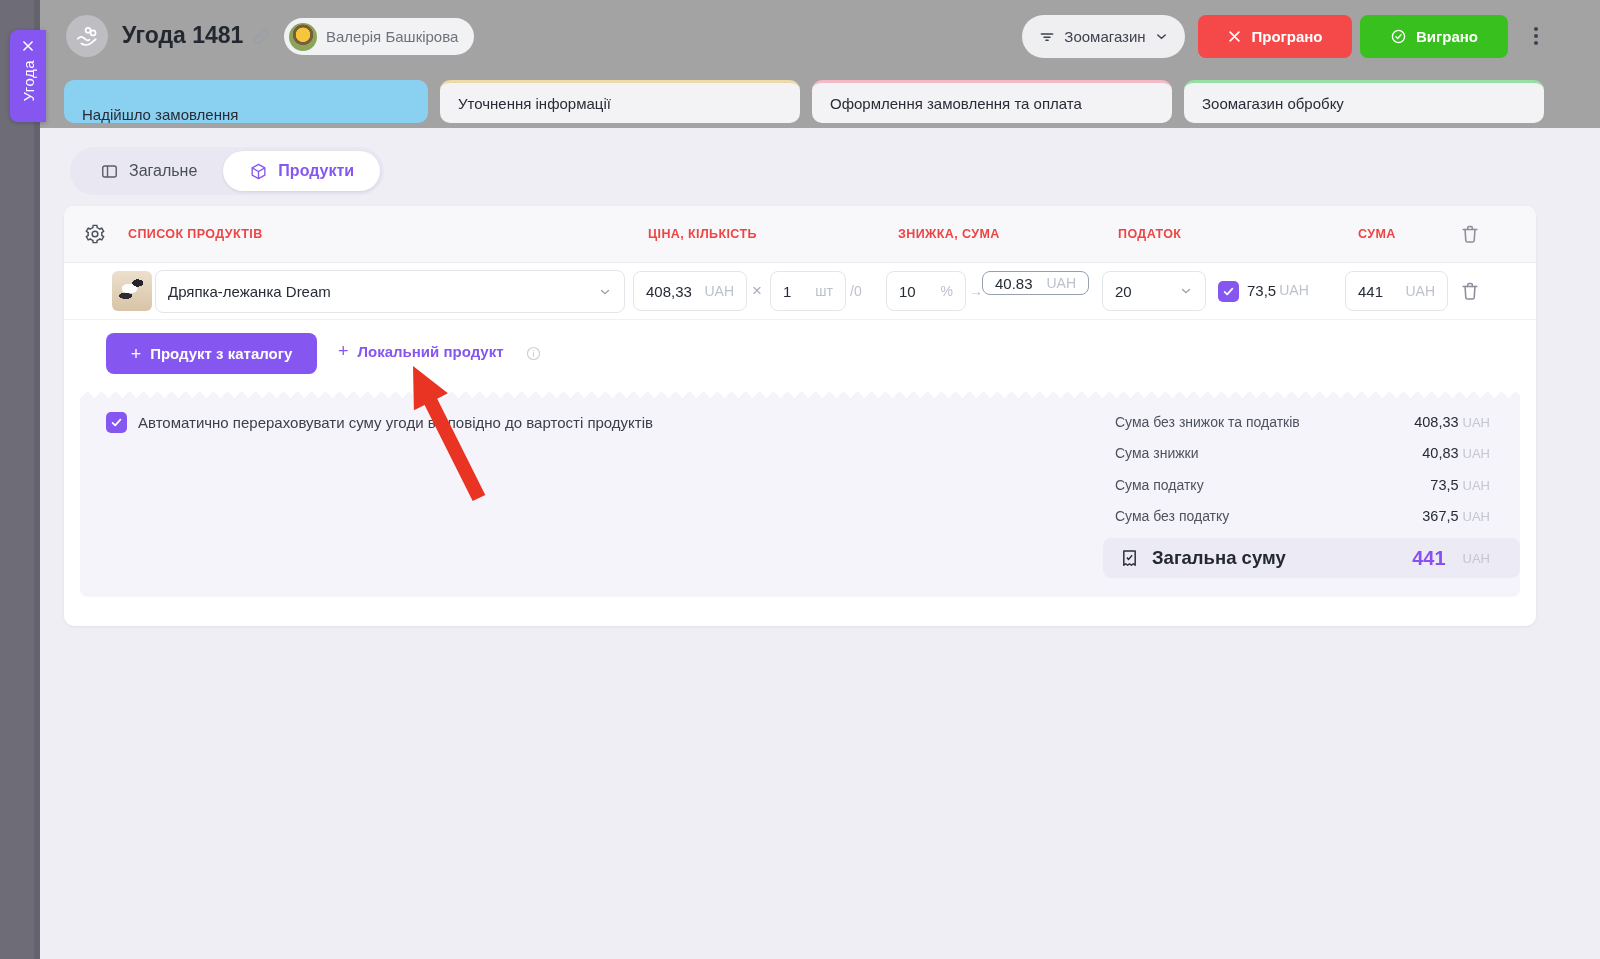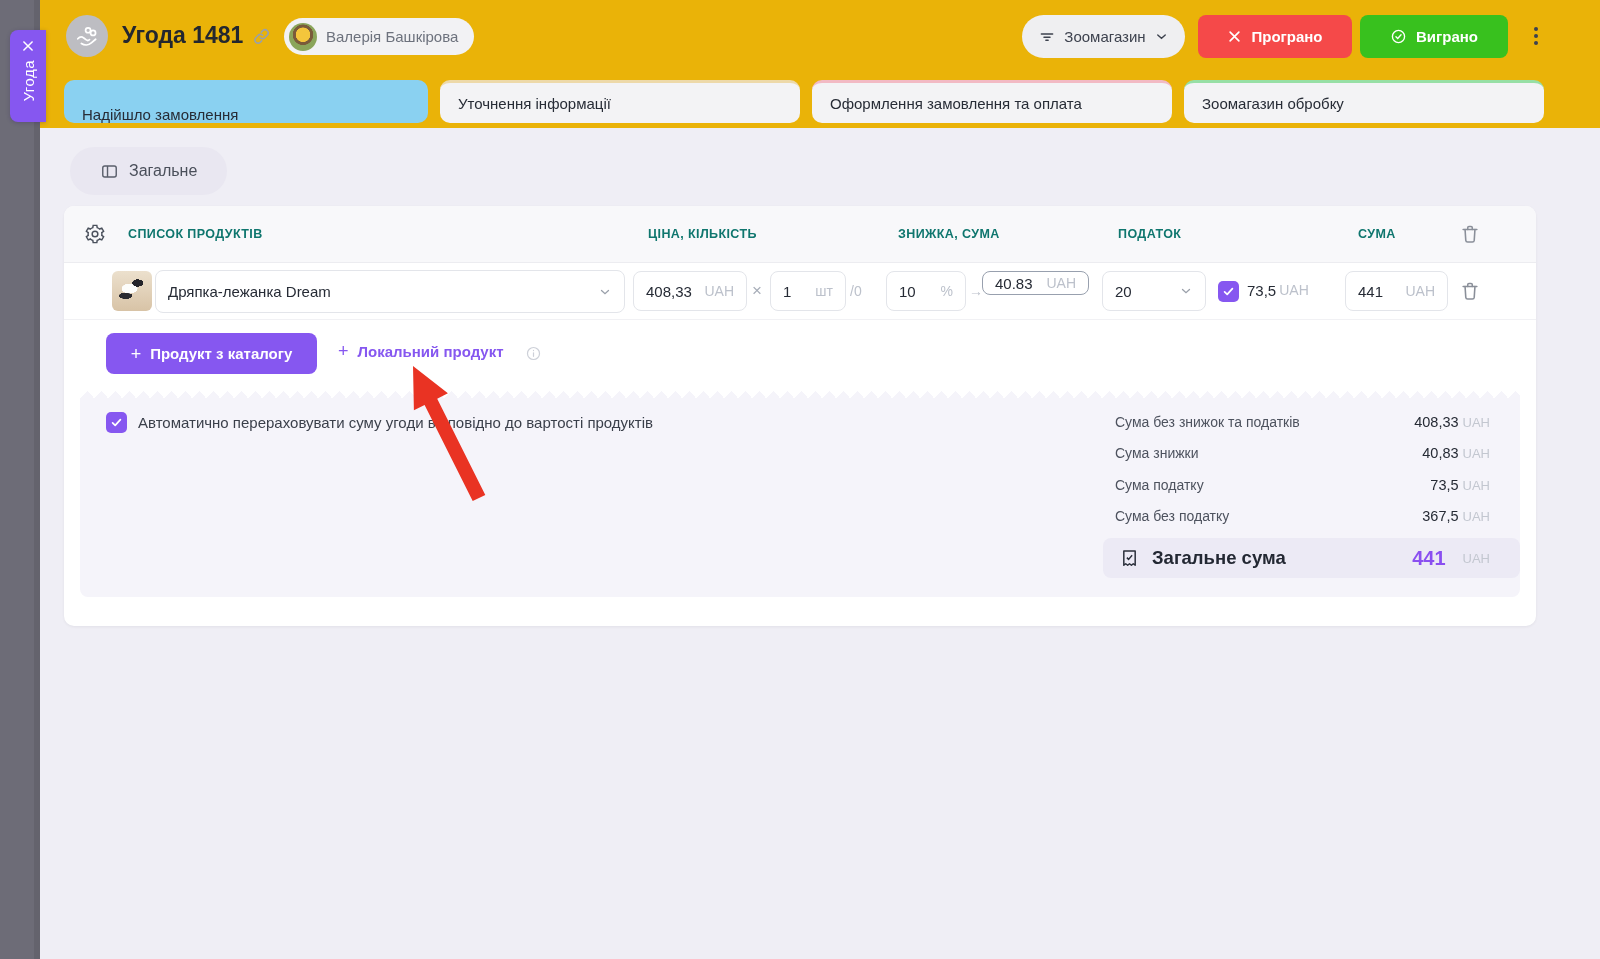--- a/index.html
+++ b/index.html
@@ -17,21 +17,21 @@
   .strip-hint { left:34px; top:0; width:6px; height:959px; background:rgba(0,0,0,.08); }
   .side-tab {
     left:10px; top:30px; width:36px; height:92px; z-index:6;
     background:var(--accent,#8657f0); border-radius:8px 0 0 8px;
     display:flex; flex-direction:column; align-items:center; padding-top:9px; gap:7px;
     box-shadow:0 1px 4px rgba(40,20,90,.25); cursor:pointer;
   }
   .side-tab-label { color:#fff; font-size:15px; writing-mode:vertical-rl; transform:rotate(180deg); letter-spacing:.5px; }
 
   
-  .topbar { left:40px; top:0; width:1560px; height:128px; background:#eab308; }
+  .topbar { left:40px; top:0; width:1560px; height:128px; background:#a3a3a3; }
   .deal-ico { left:26px; top:15px; width:42px; height:42px; border-radius:50%; background:#bdbdc2; display:flex; align-items:center; justify-content:center; }
   .page-title { left:82px; top:22px; font-size:23px; font-weight:700; color:#23272f; }
   .link-ico { left:212px; top:27px; width:19px; height:19px; cursor:pointer; }
   .owner-chip { left:244px; top:18px; height:37px; background:#f2f2f4; border-radius:19px; display:flex; align-items:center; padding:0 16px 0 5px; gap:9px; cursor:pointer; }
   .avatar { width:28px; height:28px; border-radius:50%;
     background: radial-gradient(circle at 50% 42%, #f4c63c 0 7px, #7a5b3a 7.5px 10px, #8aa55a 10.5px); }
   .owner-name { font-size:15px; color:#6d727d; }
 
   .funnel-pill { left:982px; top:15px; width:163px; height:43px; background:#efeff1; border-radius:22px; display:flex; align-items:center; justify-content:center; gap:8px; cursor:pointer; color:#3d424e; }
   .funnel-label { font-size:15px; }
@@ -51,21 +51,21 @@
   
   .content { left:40px; top:128px; width:1560px; height:831px; background:var(--page-bg,#efeef5); }
 
   .tab-group { left:30px; top:19px; height:48px; background:#e9e7f1; border-radius:24px; display:flex; align-items:center; padding:4px; }
   .tab { height:40px; border-radius:20px; display:flex; align-items:center; gap:10px; padding:0 26px; font-size:16px; color:#4a4f5a; cursor:pointer; }
   .tab.active { background:#fff; color:var(--accent,#8657f0); font-weight:600; box-shadow:0 1px 3px rgba(30,20,70,.10); }
 
   
   .card { left:24px; top:78px; width:1472px; height:420px; background:#fff; border-radius:10px; box-shadow:0 1px 3px rgba(24,24,40,.06); }
   .thead { left:0; top:0; width:1472px; height:57px; background:#f8f8fa; border-bottom:1px solid #ececf0; border-radius:10px 10px 0 0; }
-  .th { position:absolute; top:21px; font-size:12.5px; font-weight:700; letter-spacing:.4px; color:#0f766e; }
+  .th { position:absolute; top:21px; font-size:12.5px; font-weight:700; letter-spacing:.4px; color:#ef4444; }
   .gear { left:20px; top:17px; width:22px; height:22px; cursor:pointer; }
   .th-trash { left:1395px; top:16px; width:22px; height:24px; cursor:pointer; }
 
   .prow { left:0; top:57px; width:1472px; height:57px; border-bottom:1px solid #f1f1f4; }
   .pimg { left:48px; top:8px; width:40px; height:40px; border-radius:6px;
     background:
       radial-gradient(ellipse 9px 6px at 64% 30%, #24242a 60%, transparent 62%),
       radial-gradient(ellipse 13px 8px at 44% 44%, #fdfdfb 60%, transparent 62%),
       radial-gradient(ellipse 11px 5px at 34% 62%, #2b2b30 60%, transparent 62%),
       linear-gradient(180deg,#ece0cd,#d8c3a6);
@@ -205,20 +205,30 @@
   <div class="abs tab-group">
     <div class="tab">
       <span>
         <svg width="19" height="19" viewBox="0 0 24 24" fill="none" stroke="#5a5f6b" stroke-width="1.8">
             <rect x="3.5" y="5" width="17" height="14" rx="2.5"></rect>
             <path d="M9.5 5v14"></path>
           </svg>
       </span>
       <span>Загальне</span>
     </div>
+    <div class="tab active">
+      <span>
+        <svg width="19" height="19" viewBox="0 0 24 24" fill="none" stroke="#8657f0" stroke-width="1.7" stroke-linejoin="round">
+            <path d="M12 3l8 4.5v9L12 21l-8-4.5v-9L12 3z"></path>
+            <path d="M4 7.5l8 4.5 8-4.5"></path>
+            <path d="M12 12v9"></path>
+          </svg>
+      </span>
+      <span>Продукти</span>
+    </div>
   </div>
 
   <div class="abs card">
 
     <div class="abs thead">
       <div class="abs gear">
         <svg width="22" height="22" viewBox="0 0 24 24" fill="none" stroke="#4a505c" stroke-width="1.6">
           <circle cx="12" cy="12" r="3.1"></circle>
           <path d="M19.4 13.5a7.6 7.6 0 0 0 0-3l2-1.5-2-3.4-2.4 1a7.6 7.6 0 0 0-2.6-1.5L14 2.6h-4l-.4 2.5a7.6 7.6 0 0 0-2.6 1.5l-2.4-1-2 3.4 2 1.5a7.6 7.6 0 0 0 0 3l-2 1.5 2 3.4 2.4-1a7.6 7.6 0 0 0 2.6 1.5l.4 2.5h4l.4-2.5a7.6 7.6 0 0 0 2.6-1.5l2.4 1 2-3.4z"></path>
         </svg>
@@ -345,21 +355,21 @@
         <span class="cur">UAH</span>
       </div>
 
       <div class="abs total-pill">
         <span>
           <svg width="21" height="21" viewBox="0 0 24 24" fill="none" stroke="#2a2f3a" stroke-width="1.7" stroke-linejoin="round">
               <path d="M5.5 3.5h13v16.2l-2.2-1.7-2.1 1.7-2.2-1.7-2.1 1.7-2.2-1.7-2.2 1.7z"></path>
               <path d="M9 11l2 2 4-4.6"></path>
             </svg>
         </span>
-        <span class="total-label">Загальне сума</span>
+        <span class="total-label">Загальна суму</span>
         <span class="total-val">441</span>
         <span class="total-cur">UAH</span>
       </div>
     </div>
 
   </div>
 </div>
 
 <svg class="abs arrow-svg" viewBox="0 0 120 160">
   <polygon points="33,14 67.9,41.3 57.2,46.7 105.3,142.9 92.7,149.1 44.6,52.9 33.9,58.3" fill="#E93323"></polygon>

